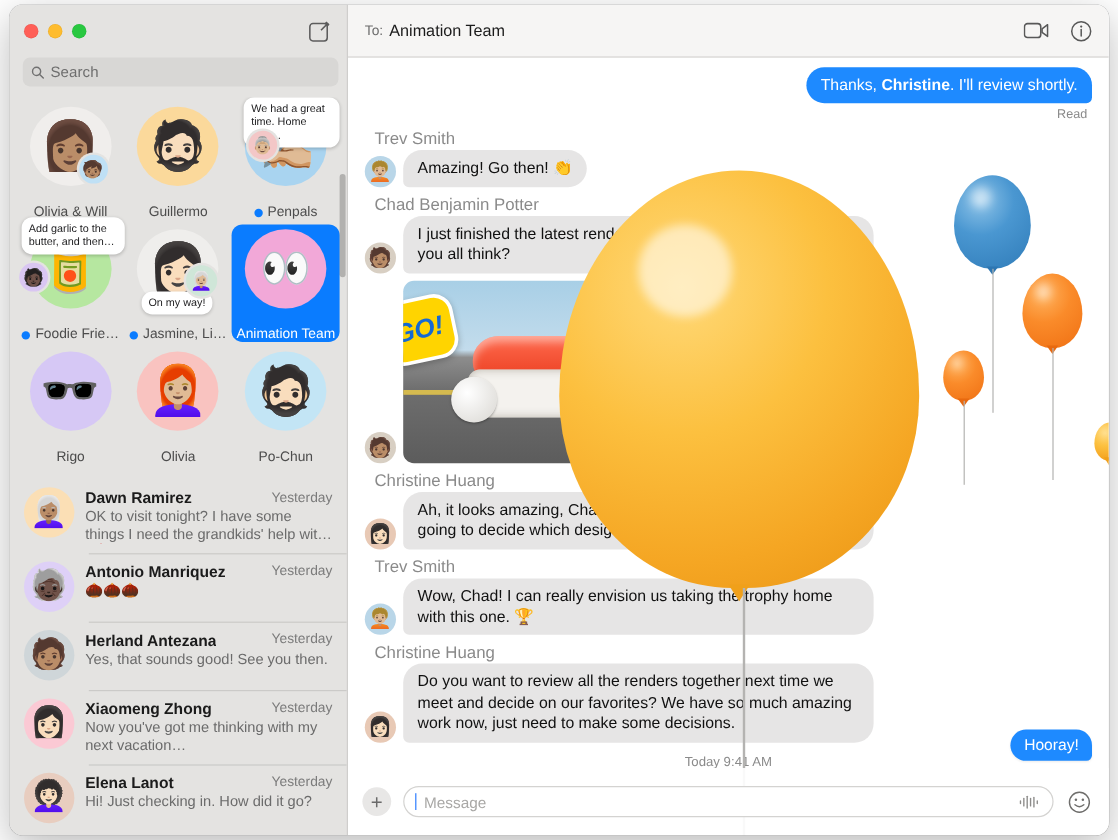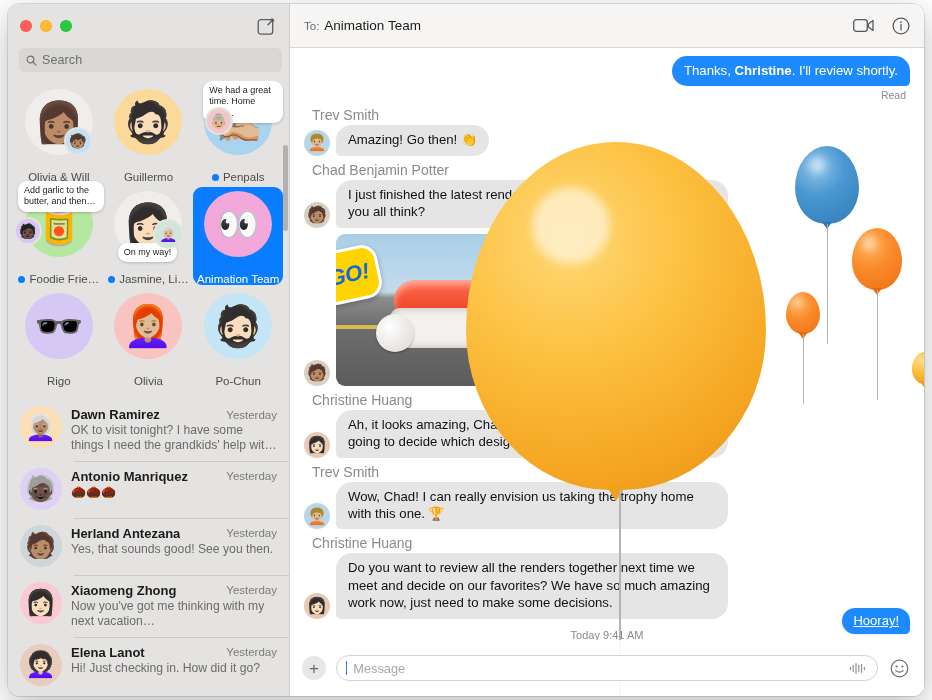--- a/index.html
+++ b/index.html
@@ -289,21 +289,20 @@
     background: radial-gradient(circle at 34% 28%, #8dc3e8 0%, #4a97d1 40%, #2f7bb8 100%);
   }
   .b-blue .knot { border-top: 7px solid #2d76b2; }
 
   .hooray-row { position: absolute; right: 14px; bottom: 62px; z-index: 35; }
   .hooray {
     background: #1e8aff; color: #ffffff;
     border-radius: 14px; border-bottom-right-radius: 5px;
     padding: 5px 11px 6px 11px; font-size: 13px;
     box-shadow: 0 1px 2px rgba(0,0,0,.08);
-    text-decoration: underline;
   }
 
   .scrollbar {
     position: absolute; right: 1.5px; top: 64px;
     width: 5px; height: 86px; border-radius: 3px;
     background: rgba(0,0,0,0.22);
   }
   svg { display: block; }
 </style>
 </head>

